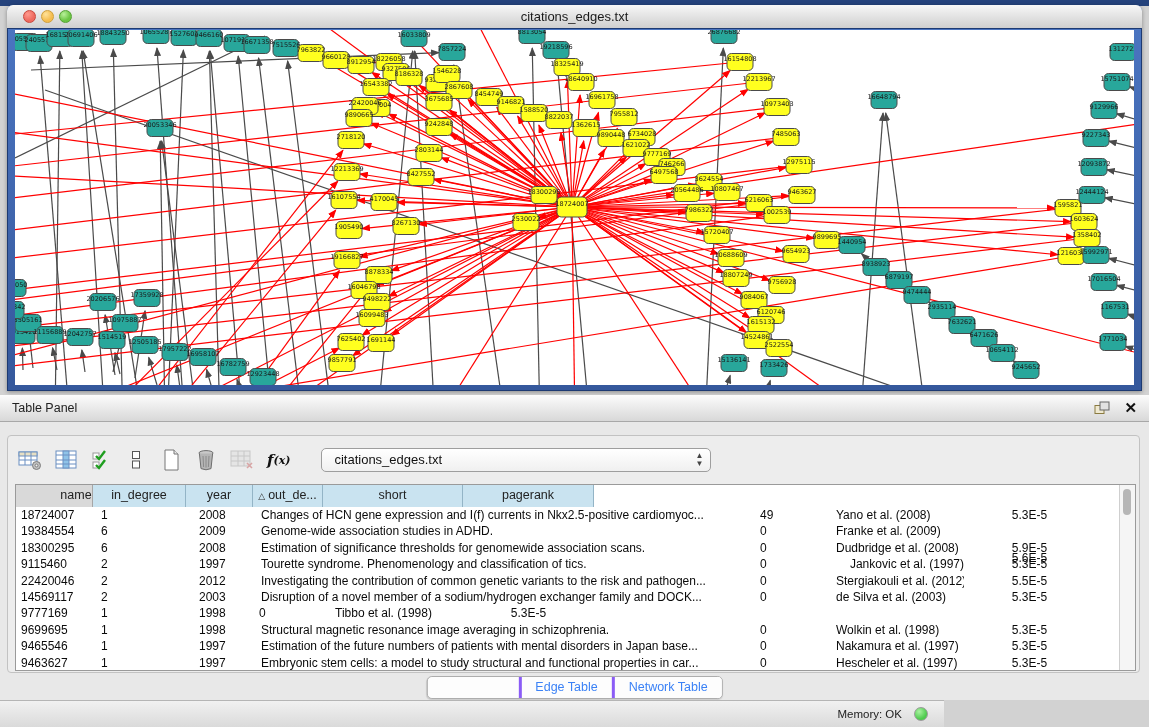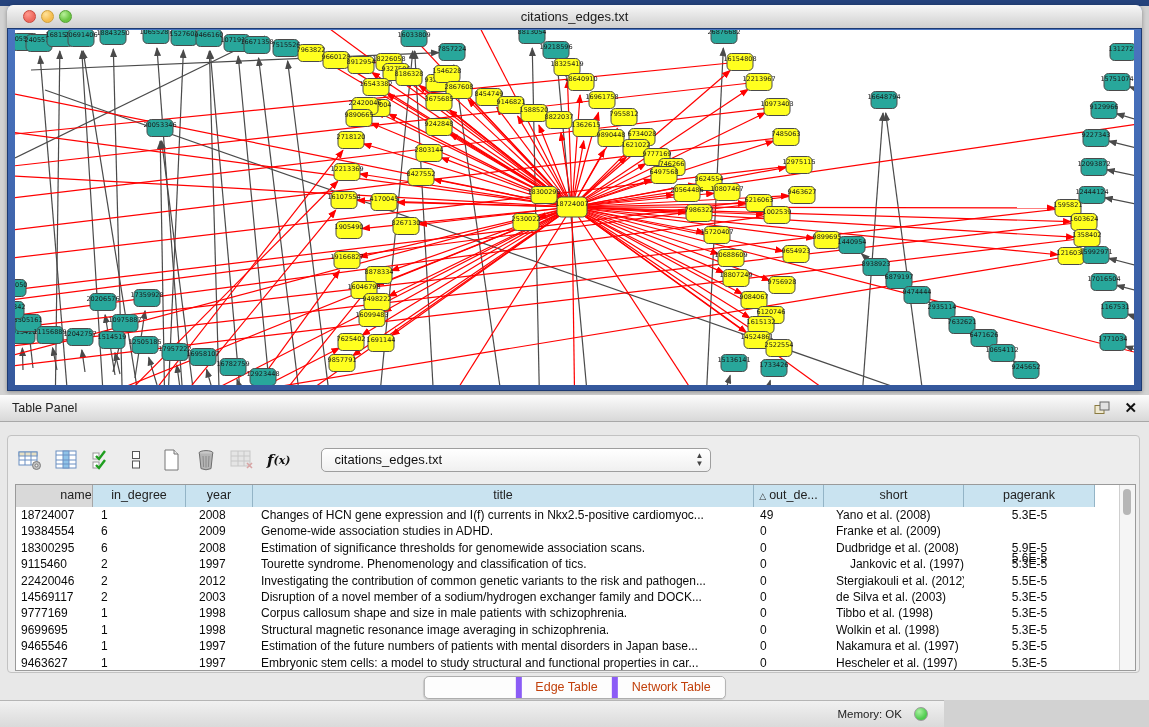--- a/index.html
+++ b/index.html
@@ -47,22 +47,22 @@
   .sort-tri{font-size:9px;margin-right:3px;color:#333;}
   .rows{position:absolute;left:0;top:22px;right:15px;bottom:0;}
   .tr{display:flex;height:16.4px;background:#fff;}
   .td{box-sizing:border-box;height:16.4px;line-height:16px;font-size:12px;color:#0a0a0a;
     overflow:hidden;white-space:nowrap;}
   .vscroll{position:absolute;right:0;top:0;bottom:0;width:15px;background:#f5f5f5;border-left:1px solid #cfcfcf;}
   .vthumb{position:absolute;left:3px;top:4px;width:8px;height:26px;border-radius:4px;background:#b6b6b6;}
   .tabs{position:absolute;left:50%;top:281px;transform:translateX(-50%);display:flex;height:21px;
     border:1px solid #adadad;border-radius:5px;overflow:hidden;background:#fdfdfd;
     box-shadow:0 1px 1px rgba(0,0,0,.12);}
-  .tab{height:21px;line-height:21px;padding:0 14px;font-size:12.5px;color:#c2410c;background:#fdfdfd;
-    border-left:6px solid #8b5cf6;}
+  .tab{height:21px;line-height:21px;padding:0 14px;font-size:12.5px;color:#3b82f6;background:#fdfdfd;
+    border-left:3px solid #8b5cf6;}
   .tab:first-child{border-left:none;margin-top:40px;}
   .tab.active{background:linear-gradient(#8f8f8f,#6e6e6e);color:#ececec;}
   
   .statusbar{position:absolute;left:0;top:700px;width:944px;height:27px;
     background:linear-gradient(#f1f1f1,#dadada);border-top:1px solid #b5b5b5;box-sizing:border-box;}
   .mem-label{position:absolute;right:42px;top:0;height:27px;line-height:26px;font-size:11.5px;color:#222;}
   .mem-dot{position:absolute;right:16px;top:6px;width:14px;height:14px;border-radius:50%;
     background:radial-gradient(circle at 35% 30%,#a9f2a0,#4ecb4e 65%);border:1px solid #9a9a9a;box-sizing:border-box;}
 </style>
 </head>
@@ -867,21 +867,20 @@
               <span>▼</span>
             </span>
         </div>
       </div>
 
       <div class="tbl">
         <div class="thead" id="thead">
             <div class="th gray" style="width: 77px;"><span>name</span></div>
             <div class="th" style="width: 93px;"><span>in_degree</span></div>
             <div class="th" style="width: 67px;"><span>year</span></div>
-            <div class="th" style="width: 501px;"><span>title</span></div>
             <div class="th" style="width: 70px;"><span class="sort-tri">△</span><span>out_de...</span></div>
             <div class="th" style="width: 140px;"><span>short</span></div>
             <div class="th" style="width: 131px;"><span>pagerank</span></div>
           </div>
         <div class="rows" id="trows">
             <div class="tr">
               <div class="td" style="width: 77px; padding-left: 5px;">18724007</div>
               <div class="td" style="width: 93px; padding-left: 8px;">1</div>
               <div class="td" style="width: 67px; padding-left: 13px;">2008</div>
               <div class="td" style="width: 501px; padding-left: 8px;">Changes of HCN gene expression and I(f) currents in Nkx2.5-positive cardiomyoc...</div>
@@ -931,21 +930,20 @@
               <div class="td" style="width: 67px; padding-left: 13px;">2003</div>
               <div class="td" style="width: 501px; padding-left: 8px;">Disruption of a novel member of a sodium/hydrogen exchanger family and DOCK...</div>
               <div class="td" style="width: 70px; padding-left: 6px;">0</div>
               <div class="td" style="width: 140px; padding-left: 12px;">de Silva et al. (2003)</div>
               <div class="td" style="width: 131px; text-align: center;">5.3E-5</div>
             </div>
             <div class="tr">
               <div class="td" style="width: 77px; padding-left: 5px;">9777169</div>
               <div class="td" style="width: 93px; padding-left: 8px;">1</div>
               <div class="td" style="width: 67px; padding-left: 13px;">1998</div>
-              <div class="td" style="width: 501px; padding-left: 8px;">Corpus callosum shape and size in male patients with schizophrenia.</div>
               <div class="td" style="width: 70px; padding-left: 6px;">0</div>
               <div class="td" style="width: 140px; padding-left: 12px;">Tibbo et al. (1998)</div>
               <div class="td" style="width: 131px; text-align: center;">5.3E-5</div>
             </div>
             <div class="tr">
               <div class="td" style="width: 77px; padding-left: 5px;">9699695</div>
               <div class="td" style="width: 93px; padding-left: 8px;">1</div>
               <div class="td" style="width: 67px; padding-left: 13px;">1998</div>
               <div class="td" style="width: 501px; padding-left: 8px;">Structural magnetic resonance image averaging in schizophrenia.</div>
               <div class="td" style="width: 70px; padding-left: 6px;">0</div>

